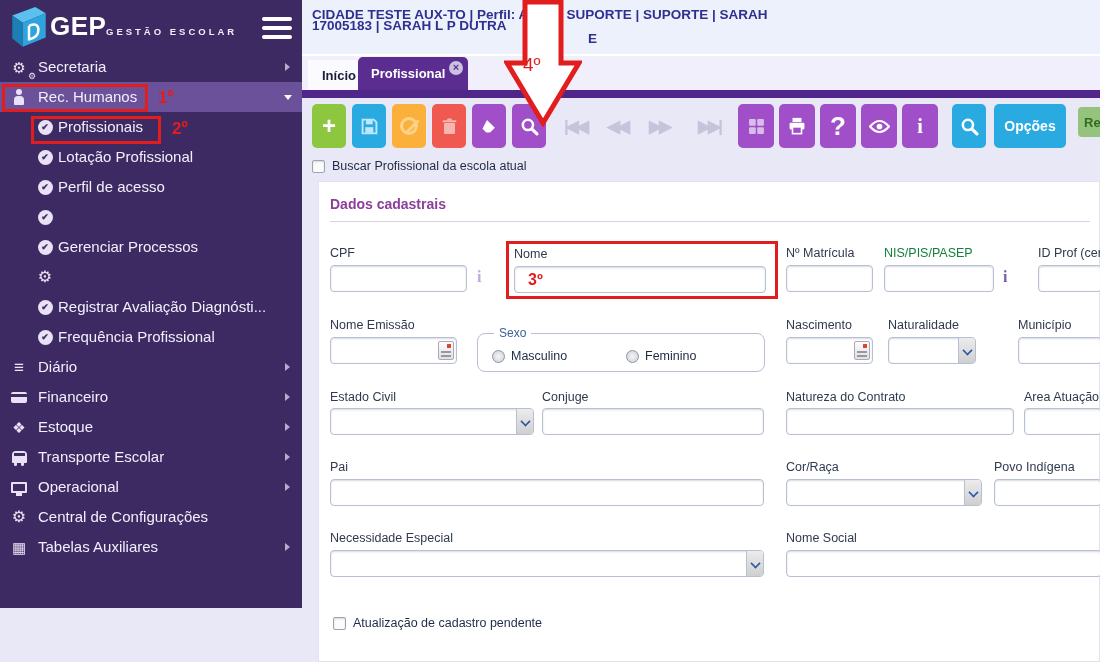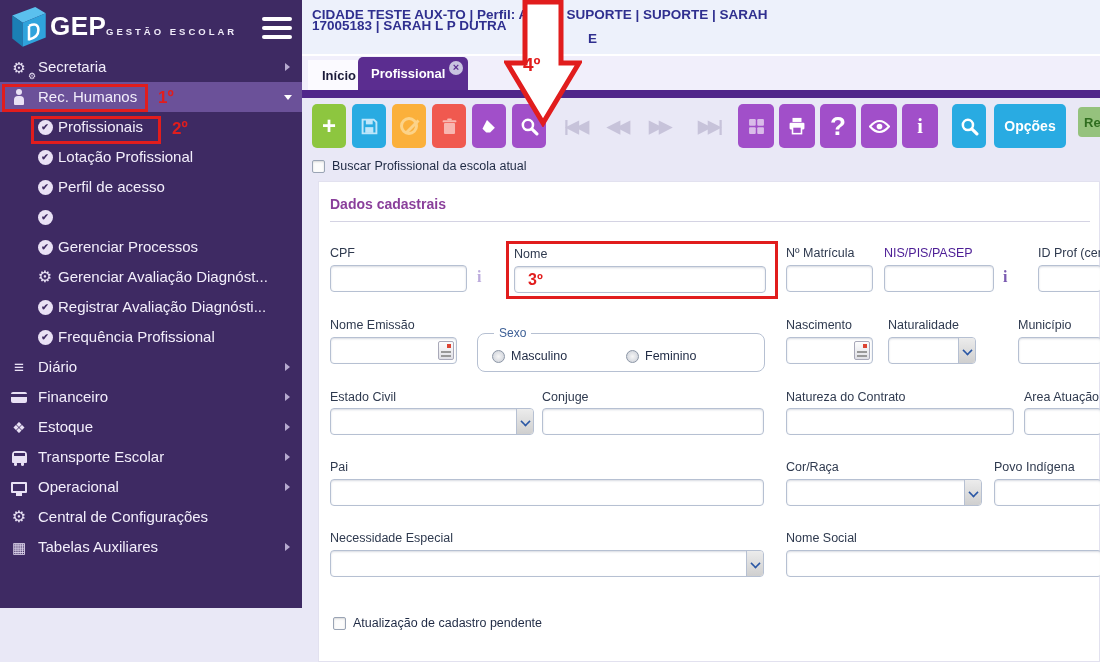--- a/index.html
+++ b/index.html
@@ -70,38 +70,38 @@
   
   .cbx { width:13px; height:13px; background:#fcfcfc; border:1px solid #9aa4b5; box-shadow:inset 0 1px 2px rgba(0,0,0,.15); border-radius:2px; position:absolute; }
   .cbx-lbl { position:absolute; color:#1f2a44; font-size:12.5px; white-space:nowrap; }
 
   
   .panel { position:absolute; left:318px; top:181px; width:782px; height:481px; background:#fff; border:1px solid #e2e1ef; }
   .panel-title { position:absolute; left:330px; top:196px; color:#8a3f9b; font-size:14px; font-weight:bold; }
   .panel-hr { position:absolute; left:330px; top:221px; width:760px; height:1px; background:#d4d3e3; }
 
   .flabel { position:absolute; color:#2f3a4f; font-size:12.5px; white-space:nowrap; }
-  .flabel.red { color:#4c1d95; }
+  .flabel.red { color:#15803d; }
   .tinput { position:absolute; height:27px; border:1px solid #b6c0d2; border-radius:4px; background:#fff; box-shadow:inset 0 1px 2px rgba(100,110,140,.25); font-size:13px; padding:0 6px; color:#222; outline:none; }
   .selbox { position:absolute; height:27px; border:1px solid #b6c0d2; border-radius:4px; background:#fff; box-shadow:inset 0 1px 2px rgba(100,110,140,.25); cursor:pointer; }
   .selbtn { position:absolute; right:0; top:0; width:17px; height:25px; background:linear-gradient(#ececec,#cfcfcf); border-left:1px solid #b6c0d2; border-radius:0 3px 3px 0; }
   .selbtn::after { content:""; position:absolute; left:4px; top:8px; width:7px; height:7px; border-right:2px solid #2a57a5; border-bottom:2px solid #2a57a5; transform:rotate(45deg) scale(.8); }
   .calbtn { position:absolute; width:16px; height:19px; background:linear-gradient(#fdfdfd,#e0e0e6); border:1px solid #a9a9b9; border-radius:2px; cursor:pointer; }
   .calbtn::before { content:""; position:absolute; right:2px; top:2px; width:4px; height:4px; background:#d43; }
   .calbtn::after { content:""; position:absolute; left:2px; top:9px; width:10px; height:1.5px; background:#999; box-shadow:0 4px 0 #999; }
   .info-i { position:absolute; font-family:"Liberation Serif", serif; font-weight:bold; font-size:16px; cursor:pointer; }
   .fieldset-sexo { position:absolute; left:477px; top:326px; width:288px; height:46px; border:1px solid #b6c0d2; border-radius:8px; }
   .fieldset-sexo legend { margin-left:16px; padding:0 5px; color:#3e6096; font-size:12px; }
   .radio-row { position:absolute; left:14px; top:9px; display:flex; align-items:center; gap:6px; }
   .radio { width:13px; height:13px; border-radius:50%; border:1px solid #8c96a6; background:radial-gradient(#f6f6f6,#c9cdd6); }
   .radio-lbl { color:#1f2a44; font-size:12.5px; }
 
   
   .arrow4 { position:absolute; left:504px; top:0; z-index:50; pointer-events:none; }
-  .num4 { position:absolute; left:523px; top:54px; color:#e11d1d; font-size:19px; font-weight:bold; z-index:51; pointer-events:none; }
+  .num4 { position:absolute; left:523px; top:54px; color:#e11d1d; font-size:19px; font-weight:normal; z-index:51; pointer-events:none; }
 </style>
 </head>
 <body>
 
 <div class="stage">
 
   <div class="sidebar">
     <div class="logo-bar">
       <svg class="logo-svg" width="42" height="46" viewBox="0 0 40 44">
         <polygon points="4,10 26,2 36,8 14,17" fill="#5bc0ee"></polygon>
@@ -161,21 +161,20 @@
     <div class="menu-item sub" style="top:232px">
       <span class="icon-slot">
           <span class="chk">✔</span>
         </span>
       <span class="lbl">Gerenciar Processos</span>
     </div>
     <div class="menu-item sub" style="top:262px">
       <span class="icon-slot">
           <span class="g-ico" style="font-size:16px">⚙</span>
         </span>
-      <span class="lbl">Gerenciar Avaliação Diagnóst...</span>
     </div>
     <div class="menu-item sub" style="top:292px">
       <span class="icon-slot">
           <span class="chk">✔</span>
         </span>
       <span class="lbl">Registrar Avaliação Diagnósti...</span>
     </div>
     <div class="menu-item sub" style="top:322px">
       <span class="icon-slot">
           <span class="chk">✔</span>

